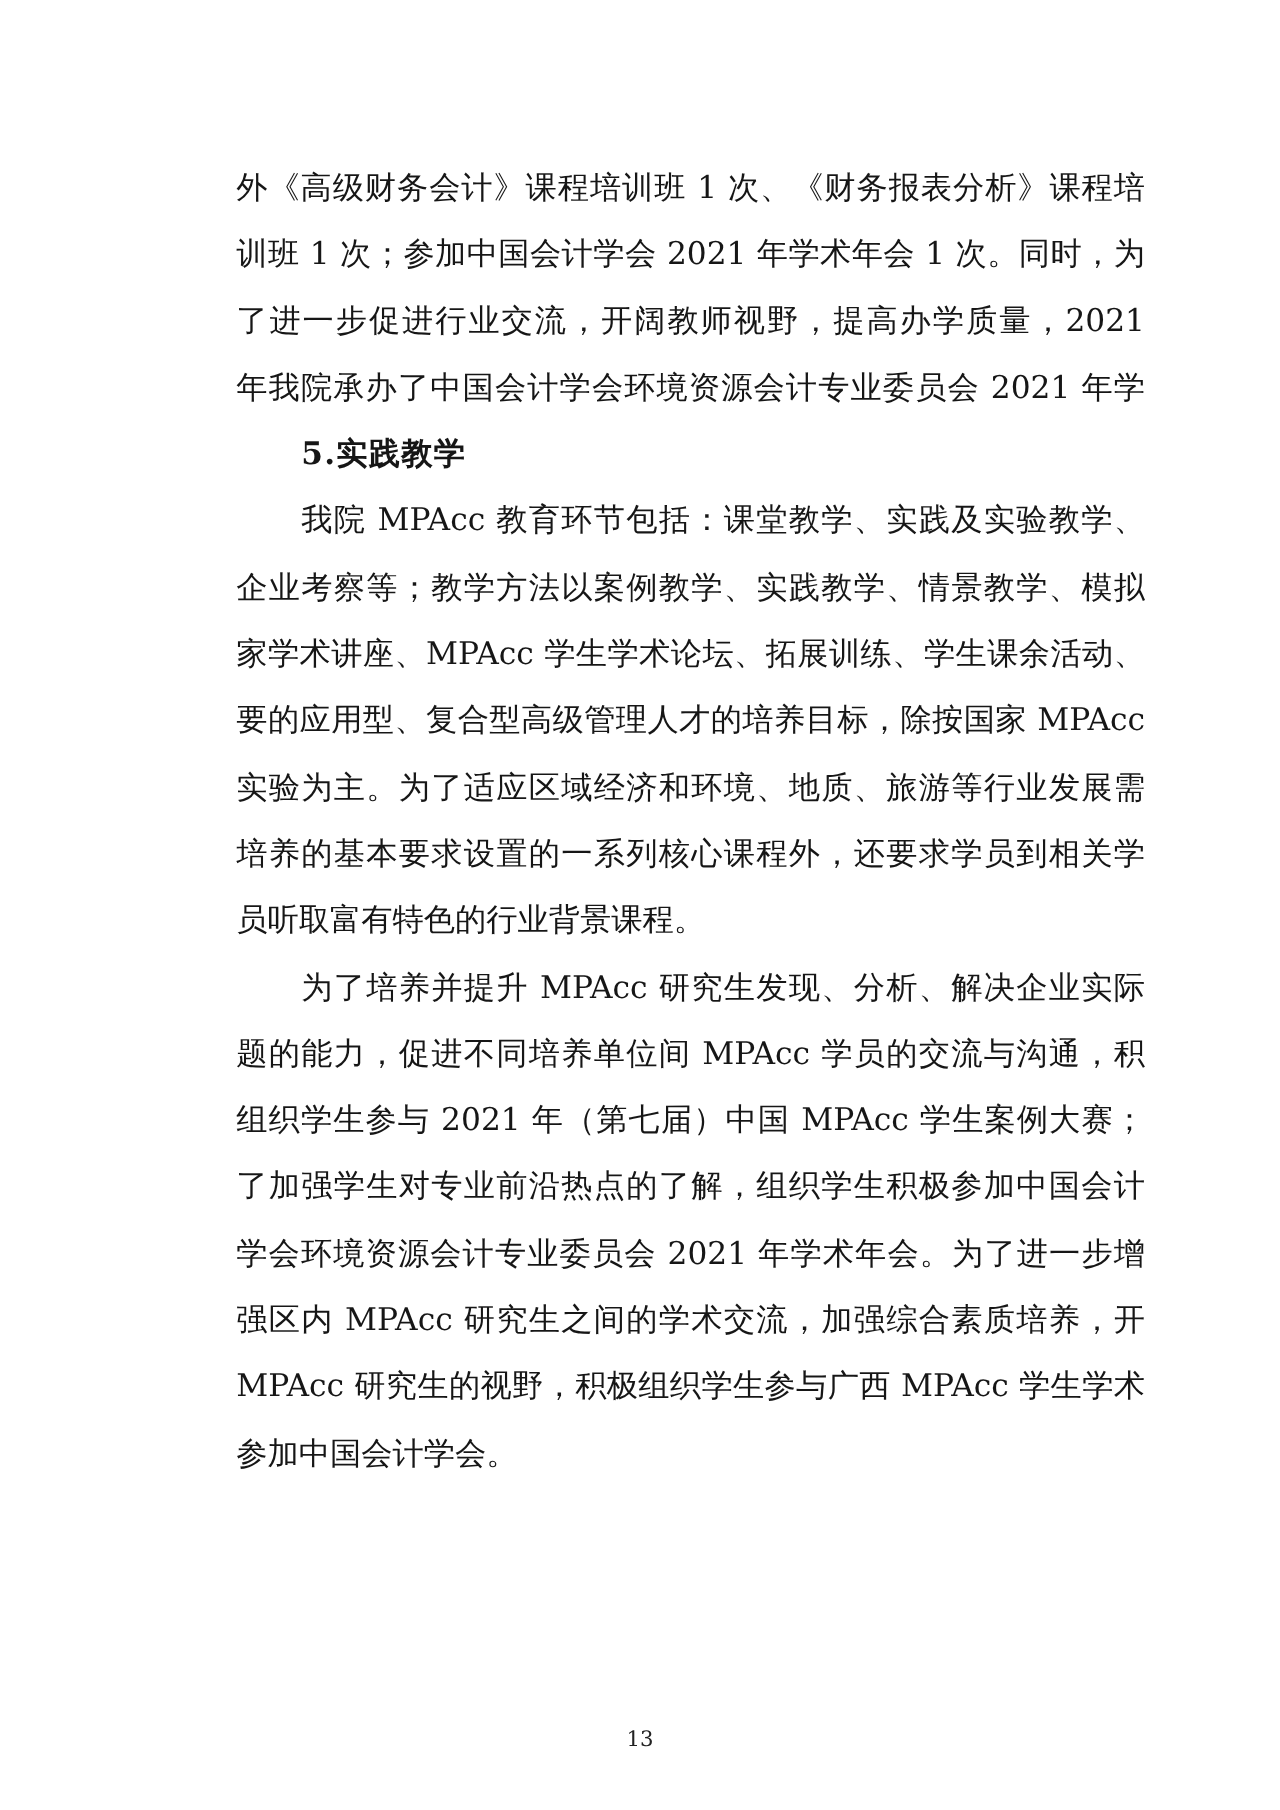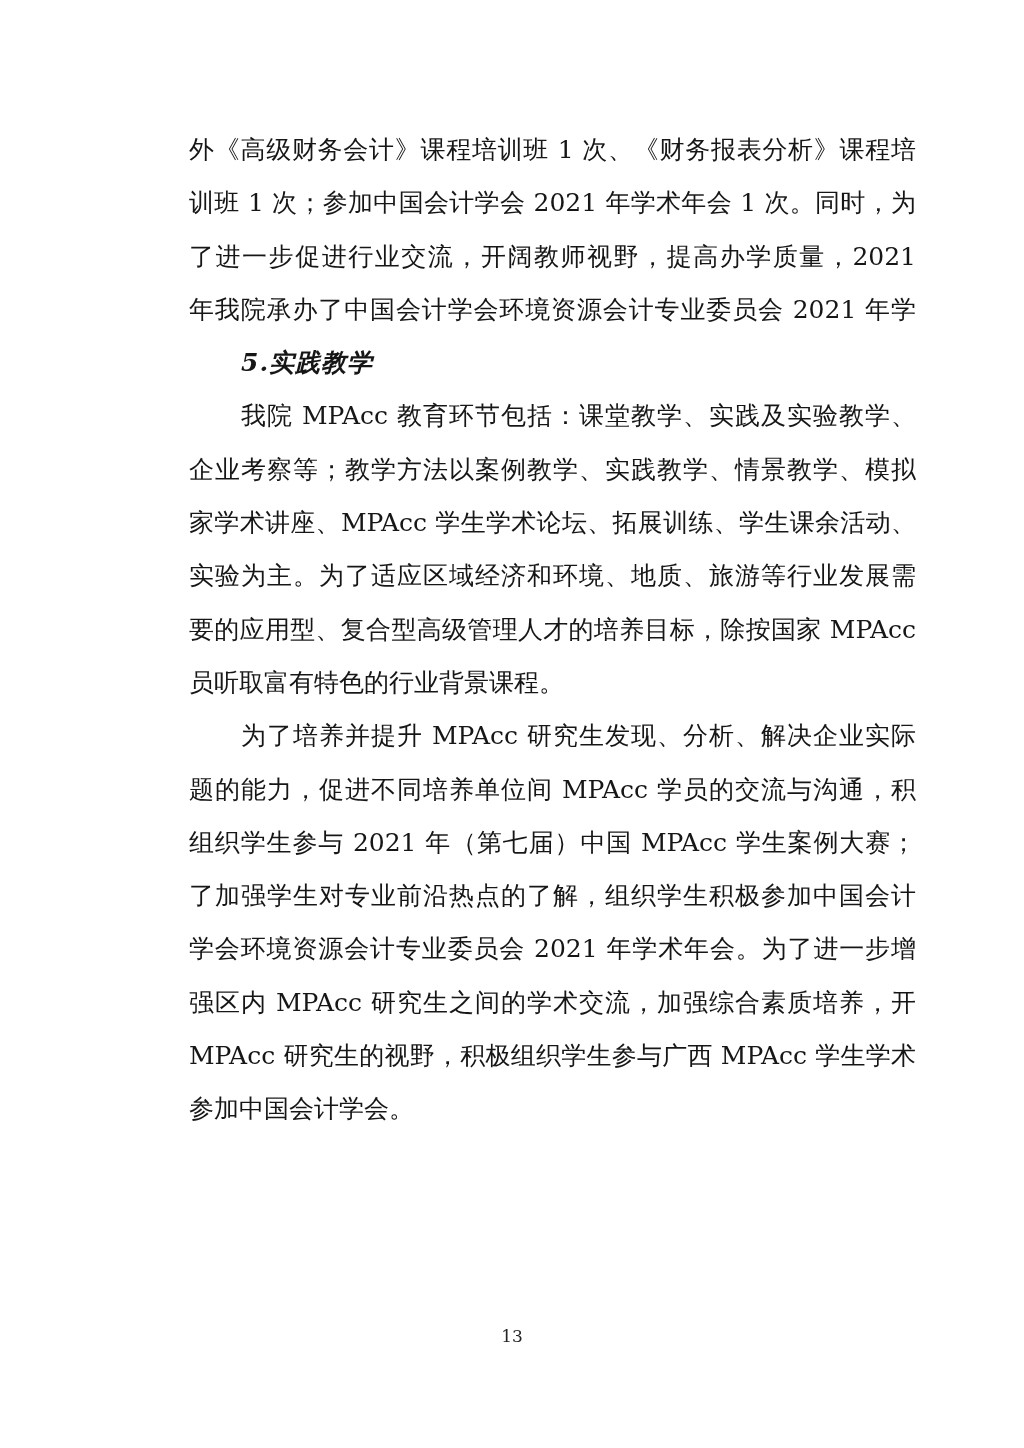--- a/index.html
+++ b/index.html
@@ -35,26 +35,25 @@
   .line.no-stretch {
     text-align-last: left;
   }
   .line.indent {
     padding-left: 52px;
   }
   .line.heading {
     font-weight: bold;
     text-align-last: left;
     letter-spacing: 1px;
-    font-style: italic;
   }
   .page-number {
     position: absolute;
     left: 0;
-    top: 1326px;
+    top: 1382px;
     width: 100%;
     text-align: center;
     font-size: 17px;
     color: #222222;
   }
 </style>
 </head>
 <body>
 
 <div class="page">
@@ -63,22 +62,23 @@
     <div class="line">外《高级财务会计》课程培训班 1 次、《财务报表分析》课程培</div>
     <div class="line">训班 1 次；参加中国会计学会 2021 年学术年会 1 次。同时，为</div>
     <div class="line">了进一步促进行业交流，开阔教师视野，提高办学质量，2021</div>
     <div class="line">年我院承办了中国会计学会环境资源会计专业委员会 2021 年学</div>
 
     <div class="line heading indent">5.实践教学</div>
 
     <div class="line indent">我院 MPAcc 教育环节包括：课堂教学、实践及实验教学、专</div>
     <div class="line">企业考察等；教学方法以案例教学、实践教学、情景教学、模拟</div>
     <div class="line">家学术讲座、MPAcc 学生学术论坛、拓展训练、学生课余活动、</div>
+    <div class="line">要的应用型、复合型高级管理人才的培养目标，除按国家 MPAcc</div>
     <div class="line">实验为主。为了适应区域经济和环境、地质、旅游等行业发展需</div>
-    <div class="line">要的应用型、复合型高级管理人才的培养目标，除按国家 MPAcc</div>
+    <div class="line">培养的基本要求设置的一系列核心课程外，还要求学员到相关学</div>
     <div class="line no-stretch">员听取富有特色的行业背景课程。</div>
 
     <div class="line indent">为了培养并提升 MPAcc 研究生发现、分析、解决企业实际问</div>
     <div class="line">题的能力，促进不同培养单位间 MPAcc 学员的交流与沟通，积极</div>
     <div class="line">组织学生参与 2021 年（第七届）中国 MPAcc 学生案例大赛；为</div>
     <div class="line">了加强学生对专业前沿热点的了解，组织学生积极参加中国会计</div>
     <div class="line">学会环境资源会计专业委员会 2021 年学术年会。为了进一步增</div>
     <div class="line">强区内 MPAcc 研究生之间的学术交流，加强综合素质培养，开拓</div>
     <div class="line">MPAcc 研究生的视野，积极组织学生参与广西 MPAcc 学生学术论</div>
     <div class="line no-stretch">参加中国会计学会。</div>

